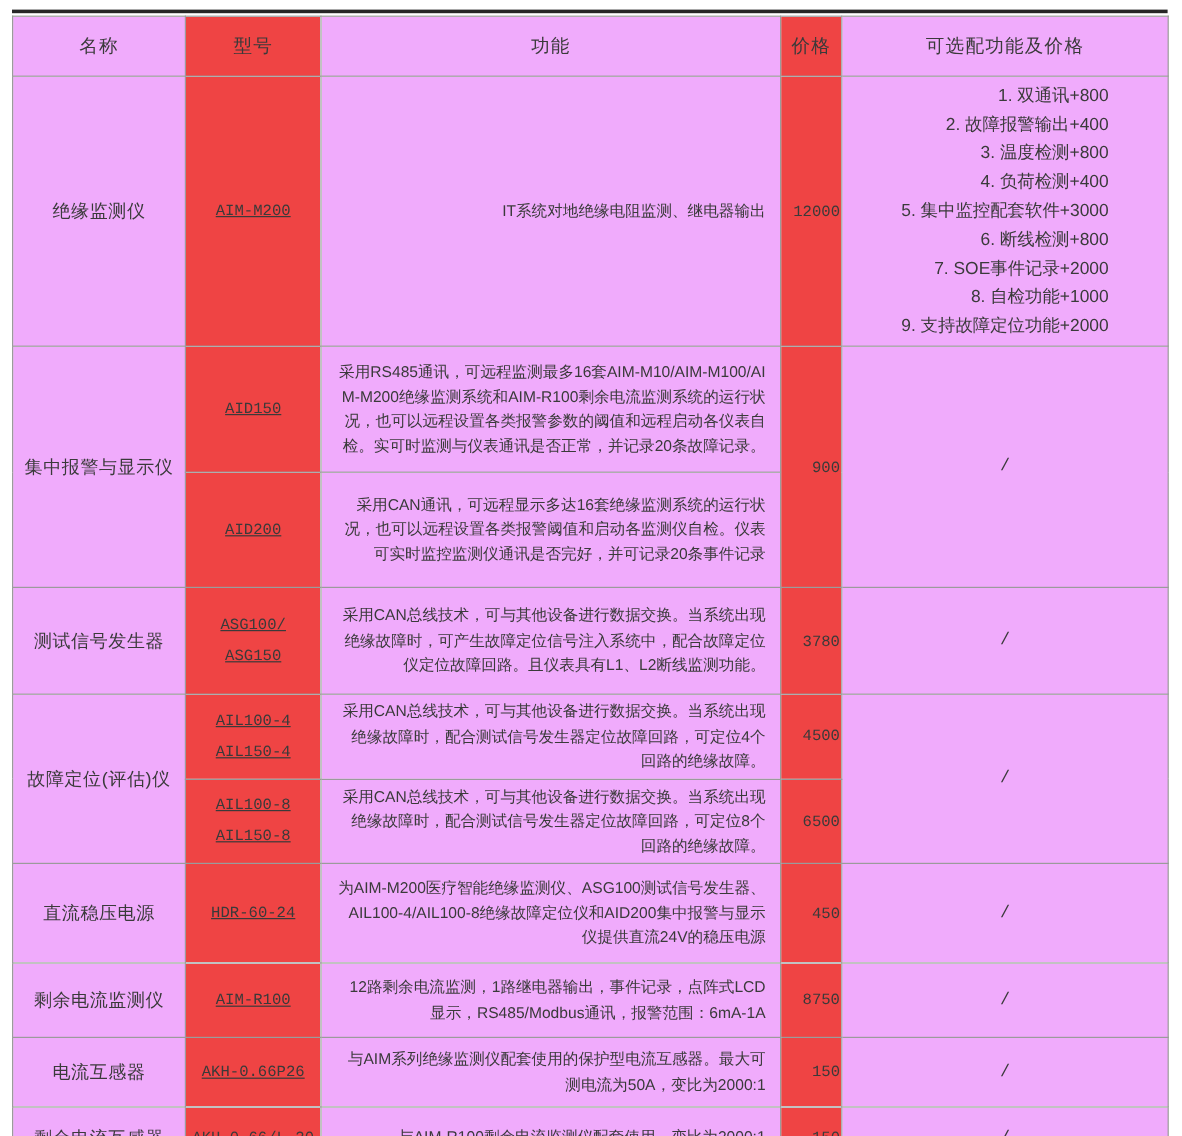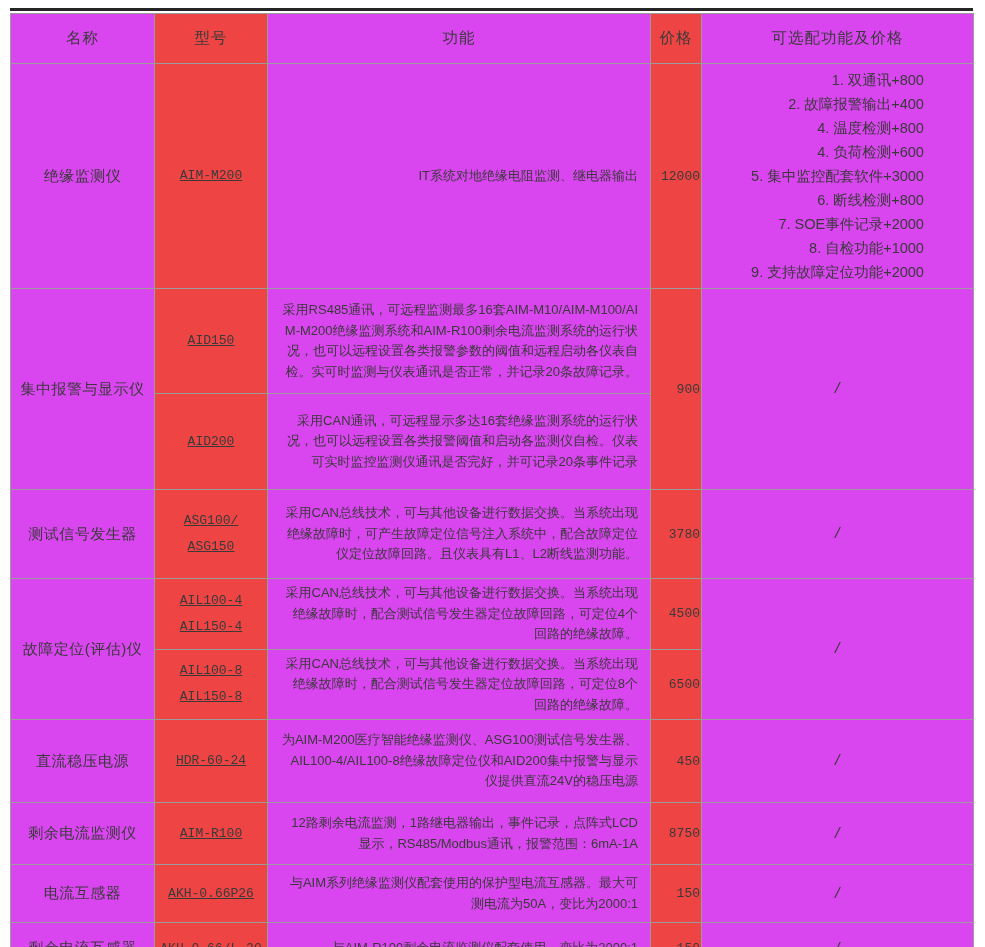--- a/index.html
+++ b/index.html
@@ -29,21 +29,21 @@
     table-layout:fixed;
     width:963px;
   }
   table.spec td{
     border:1px solid #9b9b9b;
     vertical-align:middle;
     box-sizing:border-box;
     overflow:hidden;
   }
   
-  .g{background:#d946ef;}
+  .g{background:#f0abfc;}
   .w{background:#ef4444;}
 
   
   tr.hdr td{
     height:50px;
     text-align:center;
     font-size:15.5px;
     letter-spacing:1px;
   }
 
@@ -129,22 +129,22 @@
 
       <tr class="r-h1">
         <td class="g name">绝缘监测仪</td>
         <td class="w model">AIM-M200</td>
         <td class="g fn">IT系统对地绝缘电阻监测、继电器输出</td>
         <td class="w price">12000</td>
         <td class="g opts">
           <div class="optlist">
             <div>1. 双通讯+800</div>
             <div>2. 故障报警输出+400</div>
-            <div>4. 温度检测+800</div>
-            <div>4. 负荷检测+600</div>
+            <div>3. 温度检测+800</div>
+            <div>4. 负荷检测+400</div>
             <div>5. 集中监控配套软件+3000</div>
             <div>6. 断线检测+800</div>
             <div>7. SOE事件记录+2000</div>
             <div>8. 自检功能+1000</div>
             <div>9. 支持故障定位功能+2000</div>
           </div>
         </td>
       </tr>
 
       <tr class="r-h2a">

